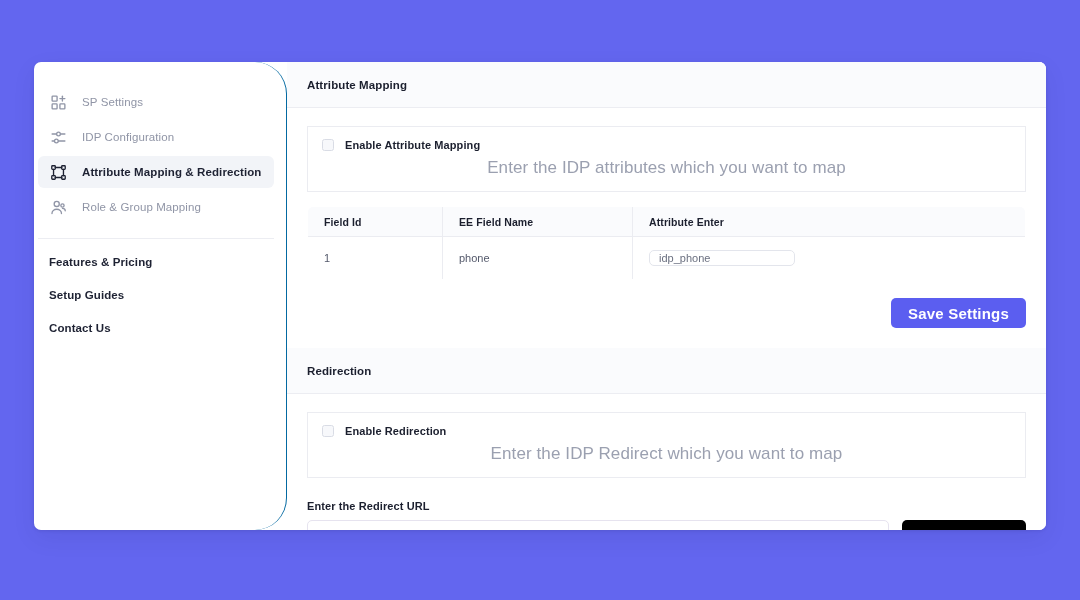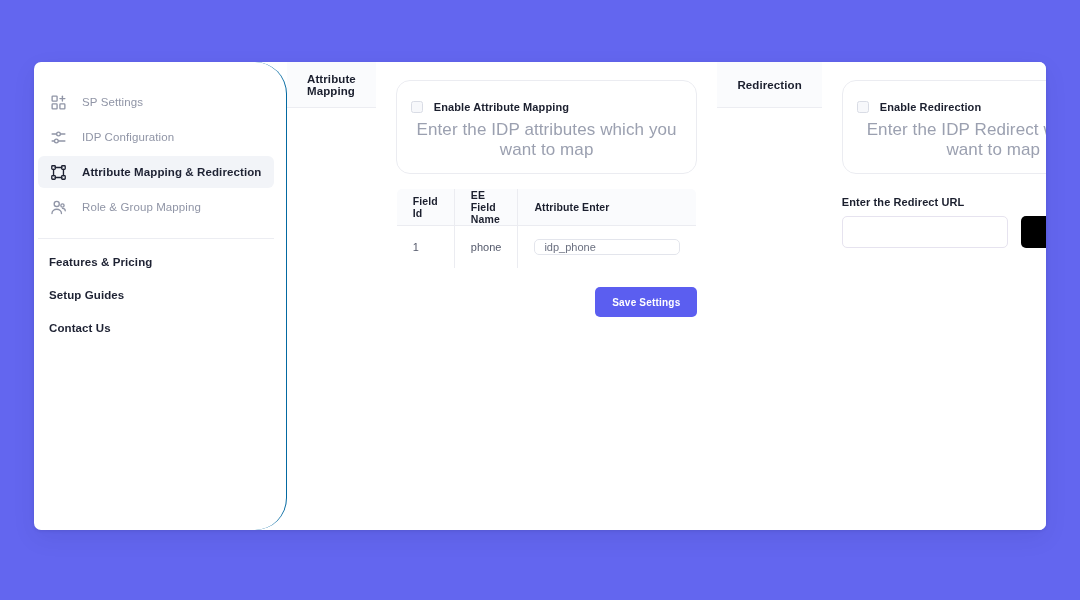--- a/index.html
+++ b/index.html
@@ -94,21 +94,21 @@
     font-weight: bold;
     color: #1e2233;
     letter-spacing: .1px;
   }
 
   
   .content {
     flex: 1 1 auto;
     background: #ffffff;
     display: flex;
-    flex-direction: row;
+    flex-direction: column;
     overflow: hidden;
   }
 
   .section-head {
     height: 46px;
     flex: 0 0 46px;
     display: flex;
     align-items: center;
     padding: 0 20px;
     background: #fafbfd;
@@ -121,22 +121,22 @@
     letter-spacing: .1px;
   }
 
   .section-body {
     padding: 18px 20px 0 20px;
   }
 
   
   .enable-box {
     border: 1px solid #ebecf1;
-    border-radius: 14px;
-    padding: 20px 14px 13px 14px;
+    border-radius: 0;
+    padding: 12px 14px 13px 14px;
   }
   .enable-row {
     display: flex;
     align-items: center;
     gap: 11px;
     margin-bottom: 7px;
   }
   .checkbox {
     width: 12px;
     height: 12px;
@@ -212,21 +212,21 @@
     padding: 18px 0 20px 0;
   }
   .btn-primary {
     background: #5b5ef0;
     color: #ffffff;
     border: none;
     border-radius: 5px;
     height: 30px;
     padding: 0 17px;
     font-family: "Liberation Sans", sans-serif;
-    font-size: 10px;
+    font-size: 15px;
     font-weight: bold;
     letter-spacing: .2px;
     cursor: pointer;
   }
   .btn-dark {
     background: #000000;
     color: #ffffff;
     border: none;
     border-radius: 5px;
     height: 32px;

